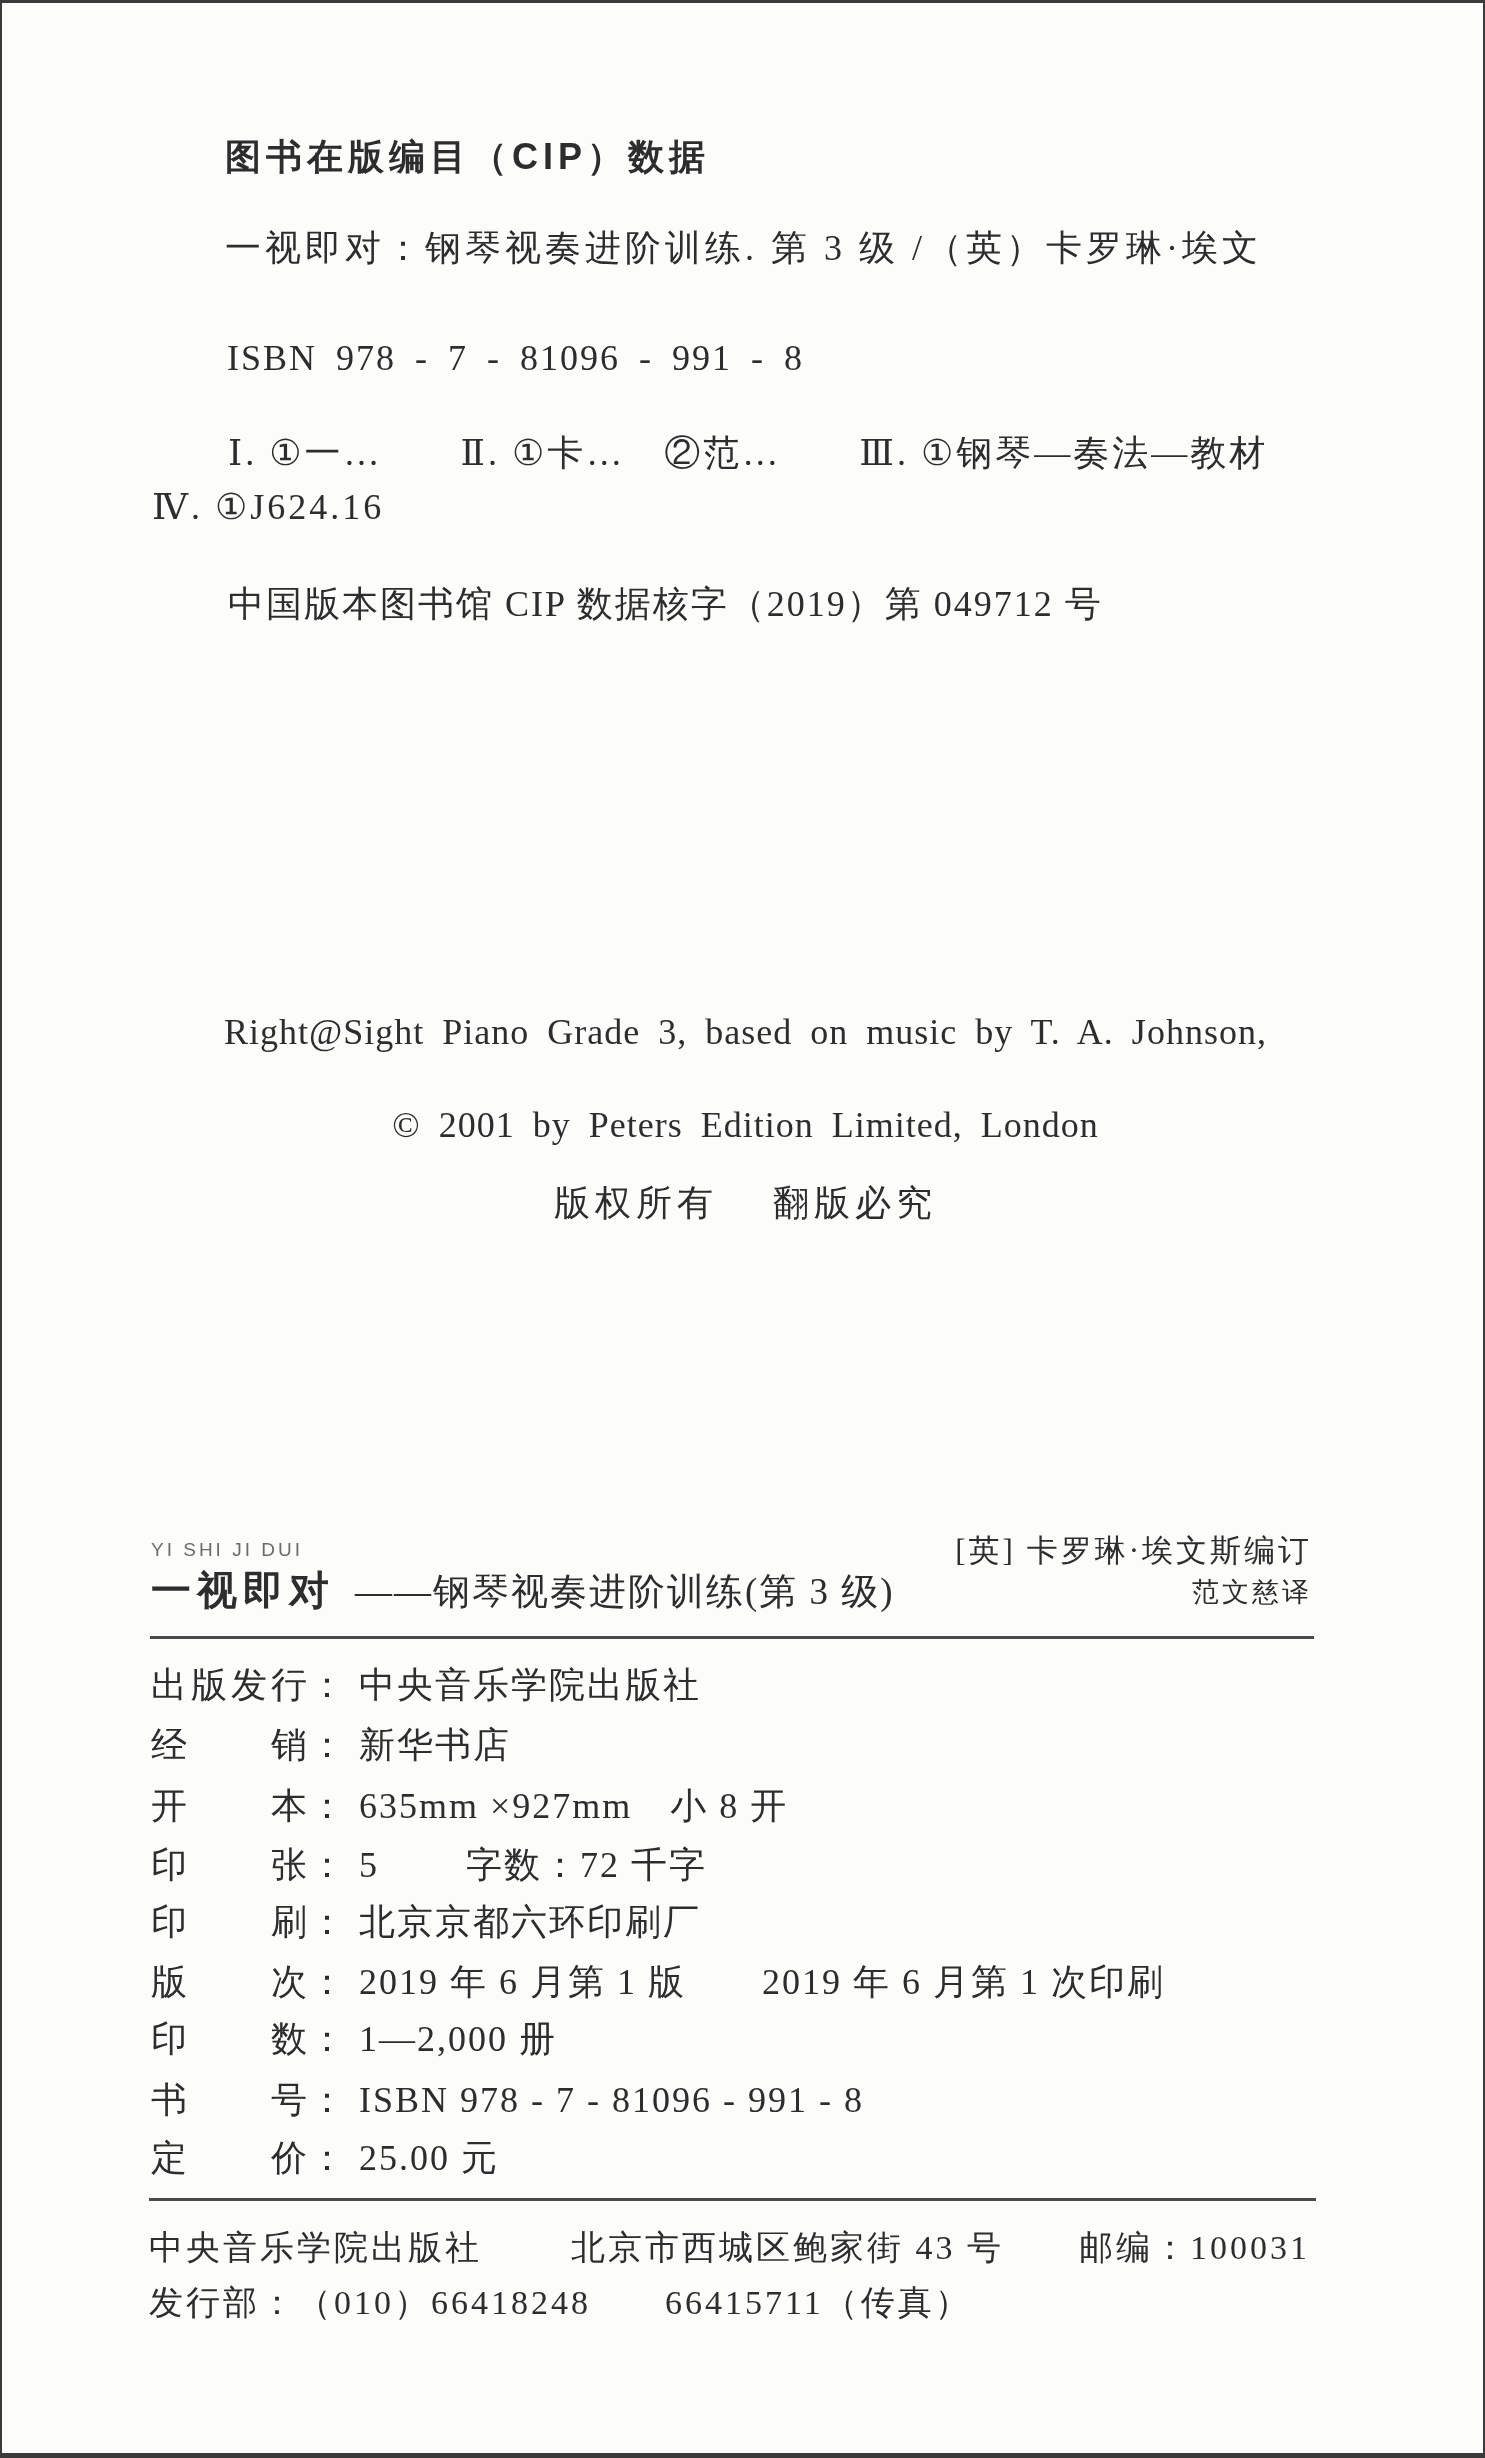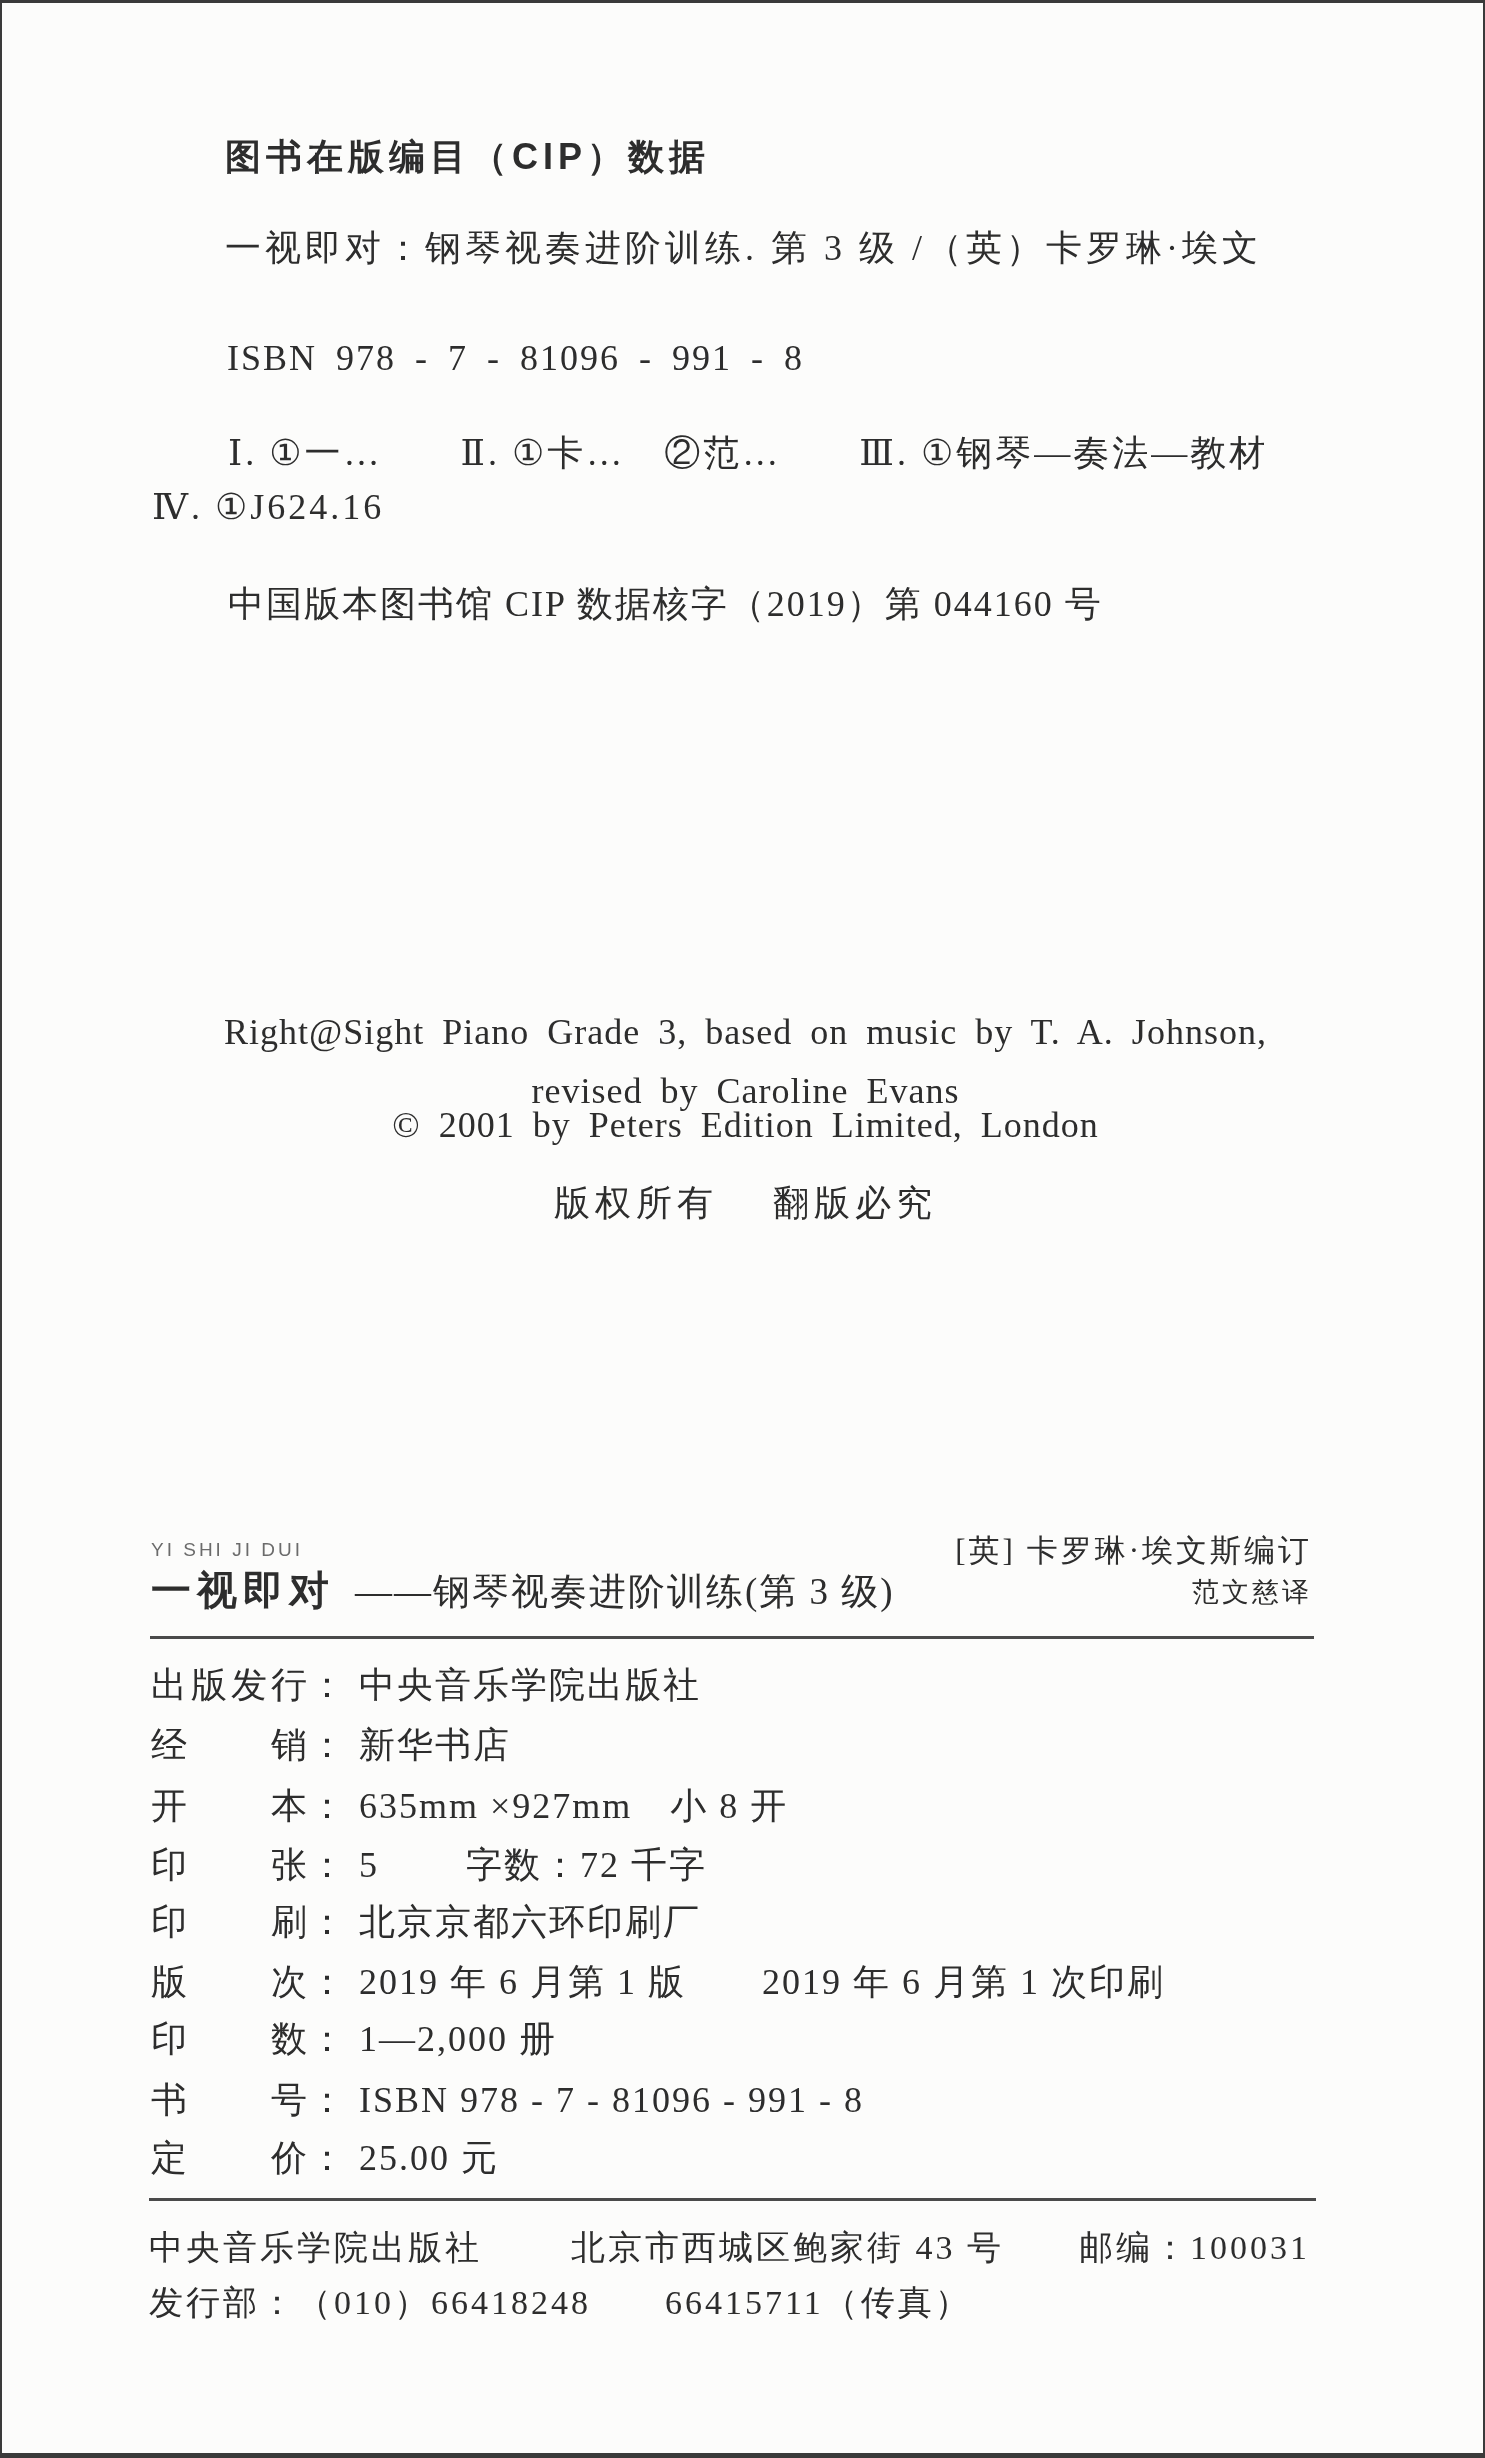--- a/index.html
+++ b/index.html
@@ -85,24 +85,23 @@
 </head>
 <body>
 
 <div class="page">
 
   <div class="abs cip-heading">图书在版编目（CIP）数据</div>
   <div class="abs cip-line cip-p1">一视即对：钢琴视奏进阶训练. 第 3 级 /（英）卡罗琳·埃文</div>
   <div class="abs cip-line cip-isbn">ISBN 978 - 7 - 81096 - 991 - 8</div>
   <div class="abs cip-line cip-c1">Ⅰ. ①一…　　Ⅱ. ①卡…　②范…　　Ⅲ. ①钢琴—奏法—教材</div>
   <div class="abs cip-line cip-c2">Ⅳ. ①J624.16</div>
-  <div class="abs cip-line cip-reg">中国版本图书馆 CIP 数据核字（2019）第 044160 号</div>
+  <div class="abs cip-line cip-reg">中国版本图书馆 CIP 数据核字（2019）第 049712 号</div>
 
   <div class="abs eng-line eng-1">Right@Sight Piano Grade 3, based on music by T. A. Johnson,</div>
-  <div class="abs eng-line eng-2">revised by Caroline Evans</div>
   <div class="abs eng-line eng-3">© 2001 by Peters Edition Limited, London</div>
   <div class="abs eng-line eng-4">版权所有　 翻版必究</div>
 
   <div class="abs pinyin">YI SHI JI DUI</div>
   <div class="abs title-row">
     <span class="title-main">一视即对</span><span class="title-rest">——钢琴视奏进阶训练(第 3 级)</span>
   </div>
   <div class="abs editor-line">[英] 卡罗琳·埃文斯编订</div>
   <div class="abs translator-line">范文慈译</div>
 

